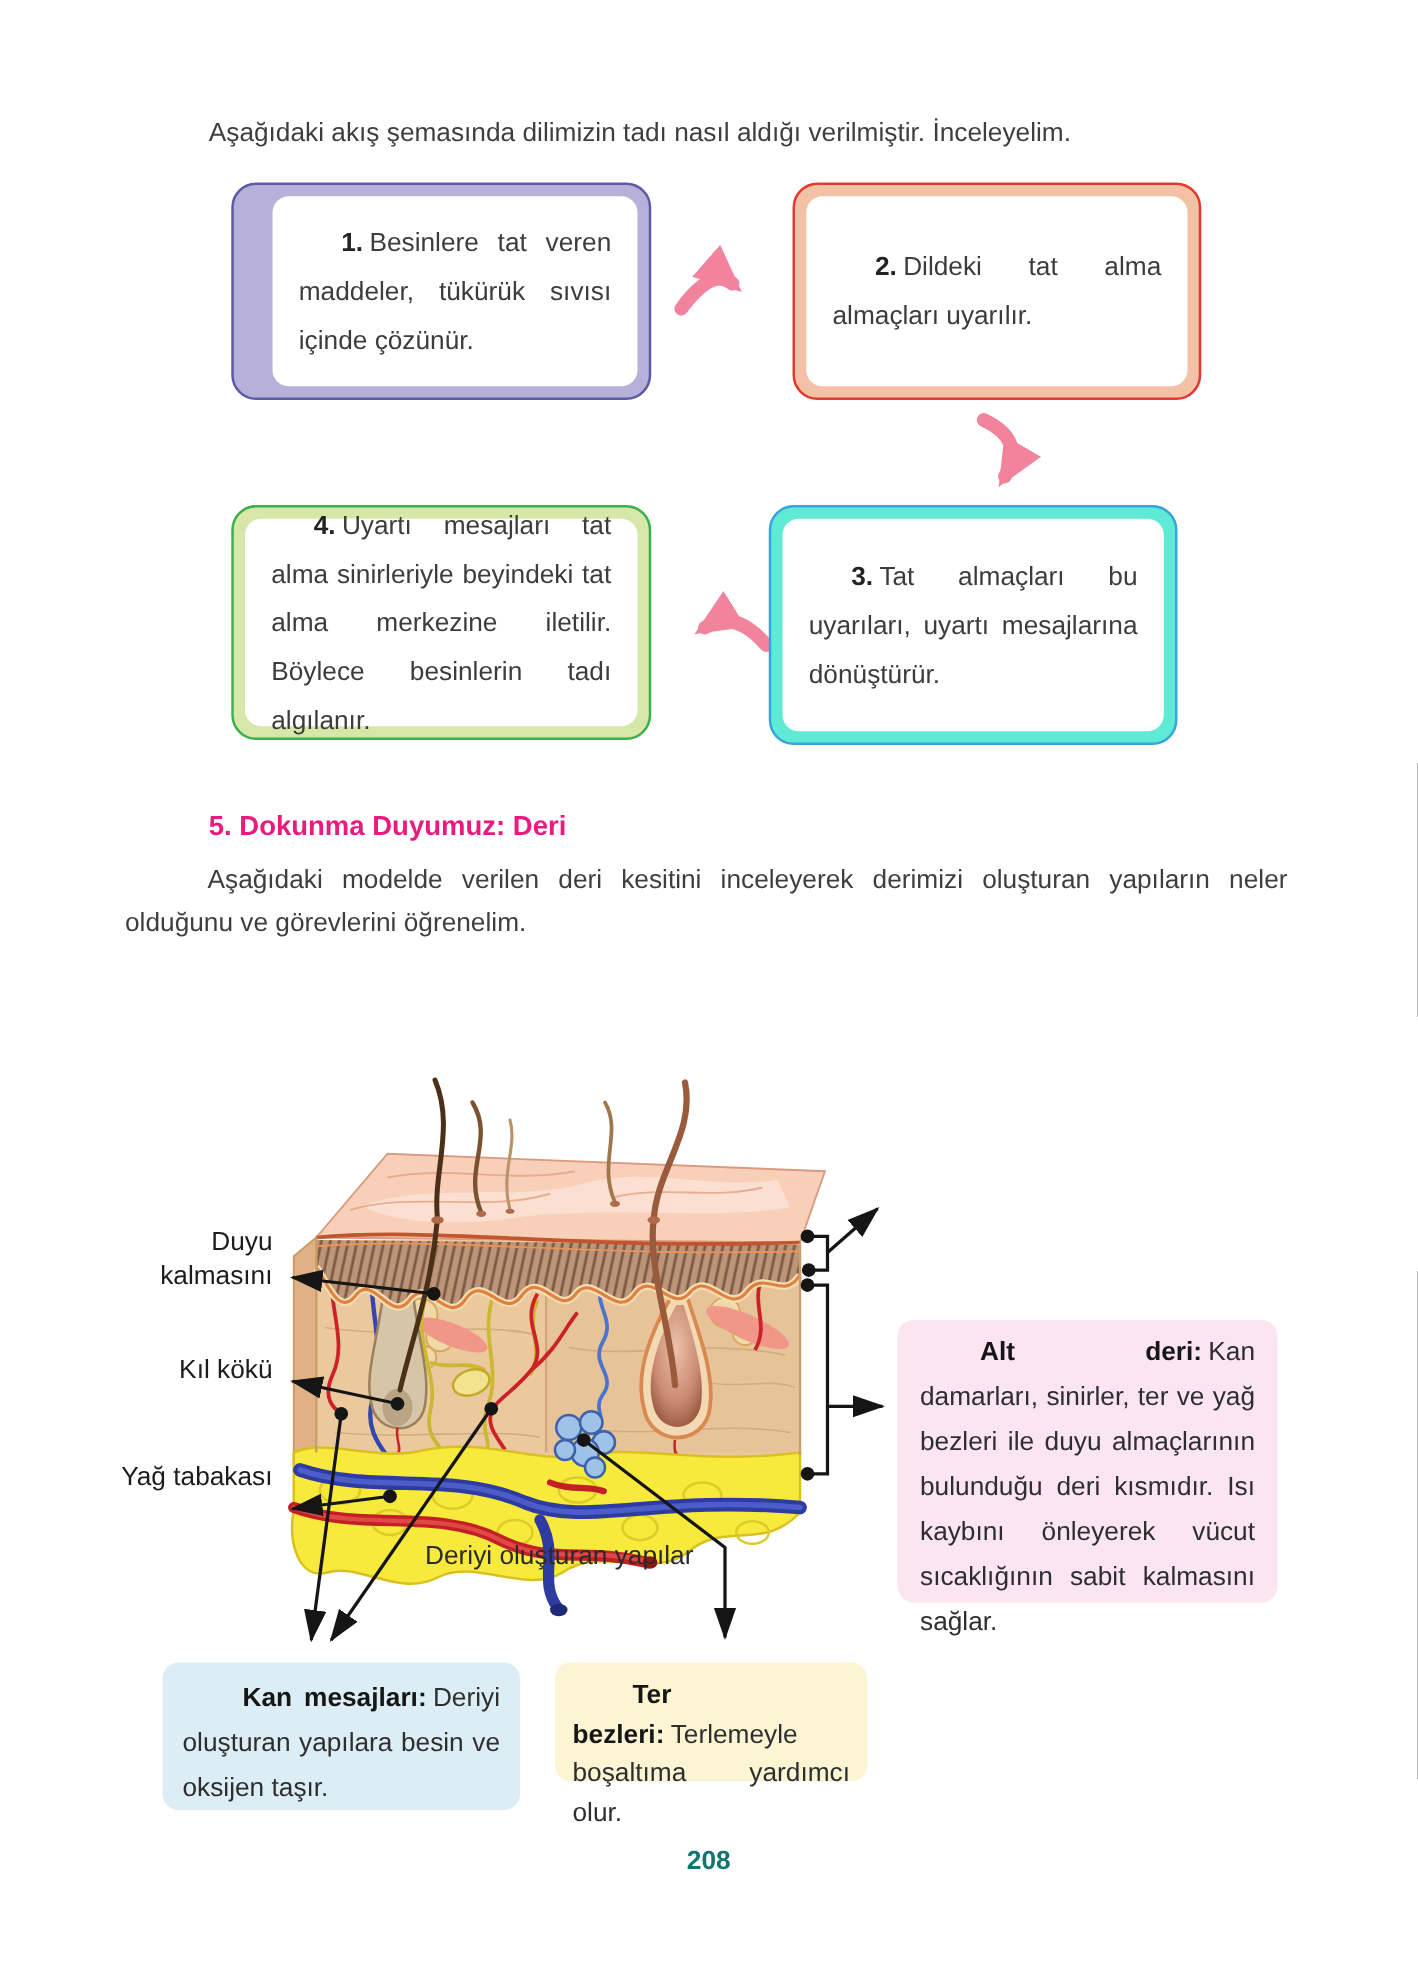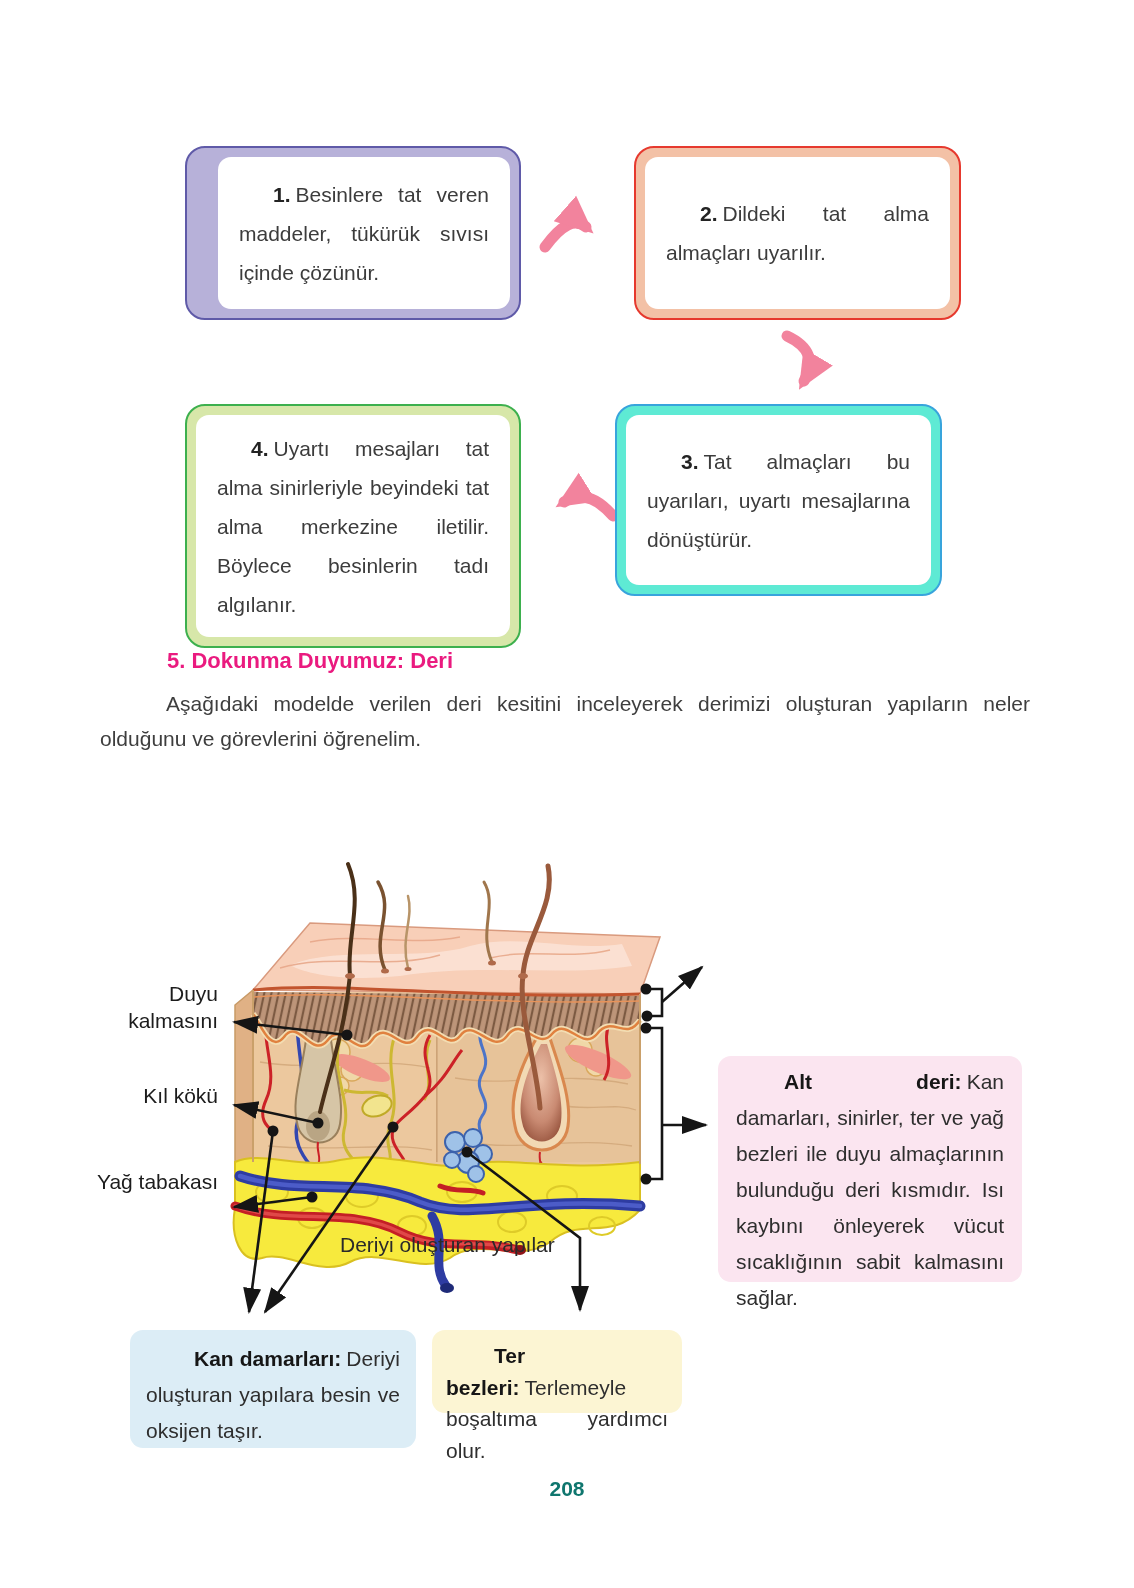--- a/index.html
+++ b/index.html
@@ -16,35 +16,35 @@
   .paras p{margin:0 0 3px 0;text-indent:66px;}
   
   .fbox{border-radius:20px;border-width:2.5px;border-style:solid;padding:9px;box-sizing:border-box;}
   .fbox-inner{background:#fff;border-radius:13px;width:100%;height:100%;box-sizing:border-box;
     display:flex;flex-direction:column;justify-content:center;padding:8px 21px;}
   .ftext{margin:0;font-size:21px;line-height:39px;text-align:justify;text-indent:34px;color:#3c3c3c;}
   .ftext b{color:#232323;margin-right:5px;}
   .b1{left:185px;top:146px;width:336px;height:174px;border-color:#5f5aa8;background:#b7b1d9;padding-left:31px;}
   .b2{left:634px;top:146px;width:327px;height:174px;border-color:#e6392e;background:#f3c1a6;}
   .b3{left:615px;top:404px;width:327px;height:192px;border-color:#38a4dc;background:#5eead4;}
-  .b4{left:185px;top:404px;width:336px;height:244px;border-color:#3db04e;background:#d7e7a9;}
+  .b4{left:185px;top:404px;width:336px;height:188px;border-color:#3db04e;background:#d7e7a9;}
   
   .figlabel{font-size:21px;line-height:27px;color:#1c1c1c;text-align:right;}
   .lab-duyu{left:100px;top:980px;width:118px;}
   .lab-kil{left:100px;top:1082px;width:118px;white-space:nowrap;}
   .lab-yag{left:96px;top:1168px;width:122px;}
   .caption{left:340px;top:1233px;font-size:21px;color:#2a2a2a;white-space:nowrap;}
   
   .callout{border-radius:13px;box-sizing:border-box;font-size:21px;text-align:justify;color:#2e2e2e;}
   .callout p{margin:0;text-indent:48px;}
   .callout b{color:#161616;margin-right:5px;}
   .co-ust{left:718px;top:853px;width:304px;height:183px;background:#f0f1dc;padding:10px 18px;line-height:35px;}
   .co-alt{left:718px;top:1056px;width:304px;height:226px;background:#fbe5f0;padding:8px 18px;line-height:36px;}
   .co-kan{left:130px;top:1330px;width:286px;height:118px;background:#dcedf6;padding:11px 16px;line-height:36px;}
-  .co-ter{left:432px;top:1330px;width:250px;height:83px;background:#fcf5d3;padding:10px 14px;line-height:31.5px;}
+  .co-ter{left:444px;top:1330px;width:250px;height:95px;background:#fcf5d3;padding:10px 14px;line-height:31.5px;}
   .pagenum{left:0;top:1477px;width:100%;text-align:center;font-size:21px;font-weight:bold;color:#0f766e;}
   svg.overlay{position:absolute;left:0;top:0;pointer-events:none;}
 </style>
 </head>
 <body>
 
 <div id="page">
 
   <svg class="overlay" width="1134" height="1588" viewBox="0 0 1134 1588">
     <defs>
@@ -236,20 +236,21 @@
         <circle cx="273" cy="1131" r="5.5"></circle>
       <circle cx="393" cy="1127" r="5.5"></circle>
         <circle cx="467" cy="1152" r="5.5"></circle>
       <circle cx="646" cy="989" r="5.5"></circle>
         <circle cx="647" cy="1016" r="5.5"></circle>
       <circle cx="646" cy="1028" r="5.5"></circle>
         <circle cx="646" cy="1179" r="5.5"></circle>
     </g>
   </svg>
 
+  <div class="abs intro">Aşağıdaki akış şemasında dilimizin tadı nasıl aldığı verilmiştir. İnceleyelim.</div>
 
   <div class="abs fbox b1">
     <div class="fbox-inner">
       <p class="ftext"><b>1.</b><span>Besinlere tat veren maddeler, tükürük sıvısı içinde çözünür.</span></p>
     </div>
   </div>
   <div class="abs fbox b2">
     <div class="fbox-inner">
       <p class="ftext"><b>2.</b><span>Dildeki tat alma almaçları uyarılır.</span></p>
     </div>
@@ -272,20 +273,20 @@
 
   <div class="abs figlabel lab-duyu">Duyu kalmasını</div>
   <div class="abs figlabel lab-kil">Kıl kökü</div>
   <div class="abs figlabel lab-yag">Yağ tabakası</div>
   <div class="abs caption">Deriyi oluşturan yapılar</div>
 
   <div class="abs callout co-alt">
     <p><b>Alt deri:</b><span>Kan damarları, sinirler, ter ve yağ bezleri ile duyu almaçlarının bulunduğu deri kısmıdır. Isı kaybını önleyerek vücut sıcaklığının sabit kalmasını sağlar.</span></p>
   </div>
   <div class="abs callout co-kan">
-    <p><b>Kan damarları:</b><span>Deriyi oluşturan yapılara besin ve oksijen taşır.</span></p>
+    <p><b>Kan mesajları:</b><span>Deriyi oluşturan yapılara besin ve oksijen taşır.</span></p>
   </div>
   <div class="abs callout co-ter">
     <p><b>Ter bezleri:</b><span>Terlemeyle boşaltıma yardımcı olur.</span></p>
   </div>
 
   <div class="abs pagenum">208</div>
 </div>
 
 </body></html>

